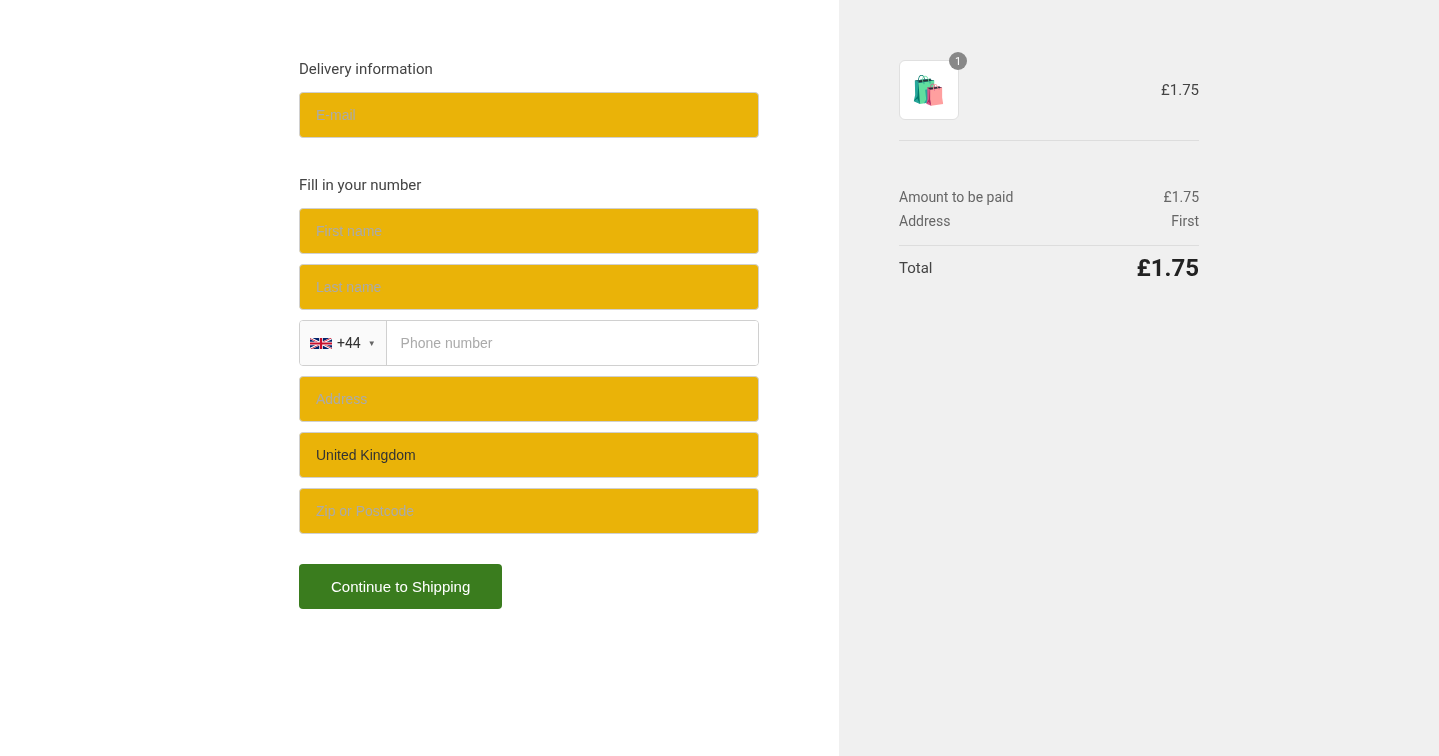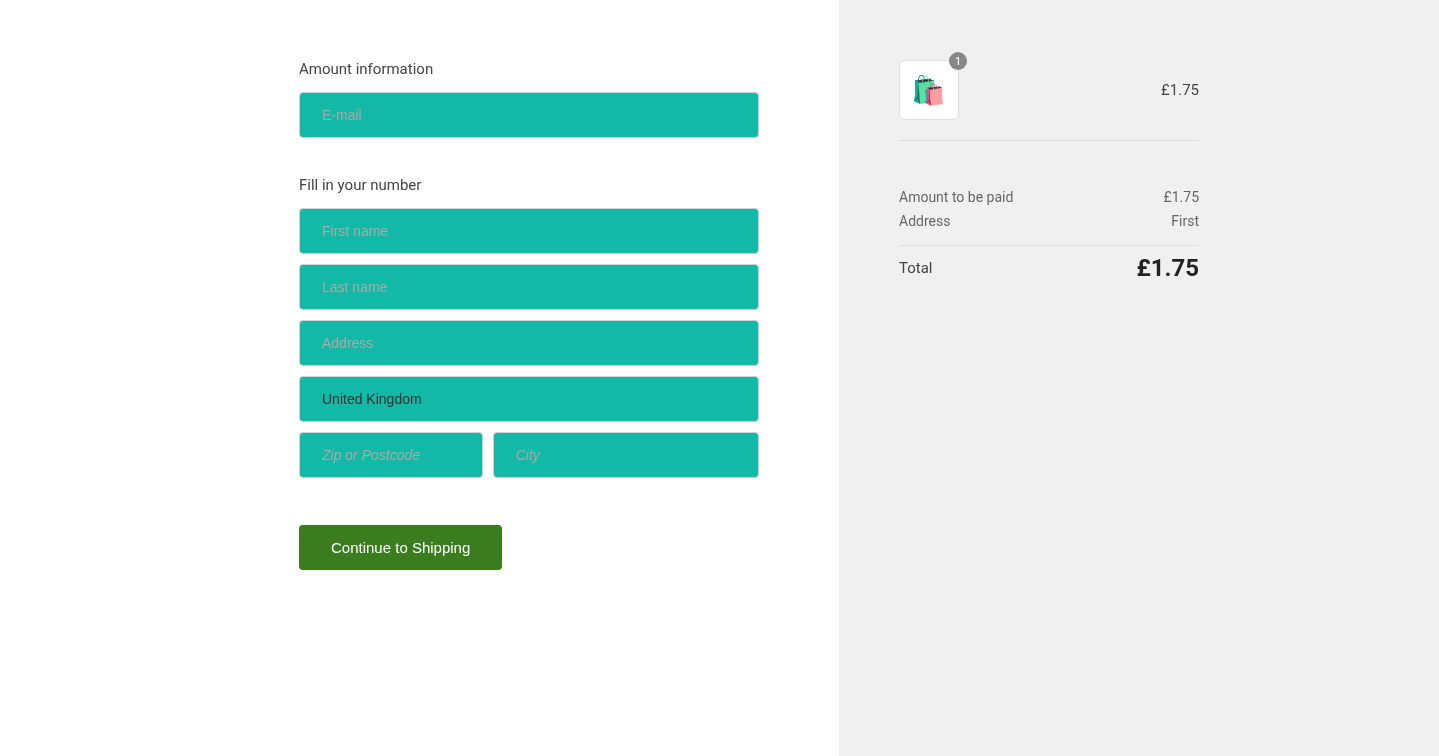--- a/index.html
+++ b/index.html
@@ -42,24 +42,24 @@
     }
 
     .details-section {
       margin-bottom: 20px;
     }
 
     .input-field {
       width: 100%;
       border: 1px solid #d0d0d0;
       border-radius: 4px;
-      padding: 14px 22px;
+      padding: 14px 16px;
       font-size: 14px;
       color: #333;
-      background: #14b8a6;
+      background: #eab308;
       outline: none;
       margin-bottom: 10px;
     }
 
     .input-field::placeholder {
       color: #aaa;
     }
 
     .phone-wrapper {
       display: flex;
@@ -106,22 +106,21 @@
       color: #aaa;
     }
 
     .zip-city-row {
       display: flex;
       gap: 10px;
       margin-bottom: 10px;
     }
 
     .zip-city-row .input-field {
-      margin-bottom: 17px;
-      font-style: italic;
+      margin-bottom: 0;
     }
 
     .zip-field {
       flex: 1;
     }
 
     .city-field {
       flex: 1.6;
     }
 
@@ -240,37 +239,59 @@
       height: 15px;
     }
   </style>
 </head>
 <body>
 
 <div class="left-panel">
   <div class="form-container">
     
     <div class="email-section">
-      <div class="section-title">Amount information</div>
+      <div class="section-title">Delivery information</div>
       <input class="input-field" type="email" placeholder="E-mail" style="">
     </div>
 
     <div class="details-section">
       <div class="section-title">Fill in your number</div>
       
       <input class="input-field" type="text" placeholder="First name" style="">
       <input class="input-field" type="text" placeholder="Last name" style="">
 
+      <div class="phone-wrapper">
+        <div class="phone-prefix">
+
+          <svg class="uk-flag" viewBox="0 0 60 30" xmlns="http://www.w3.org/2000/svg">
+            <clipPath id="a">
+                <path d="M0 0v30h60V0z"></path>
+              </clipPath>
+            <clipPath id="b">
+                <path d="M30 15h30v15zv15H0zH0V0zV0h30z"></path>
+              </clipPath>
+            <g clip-path="url(#a)">
+              <path d="M0 0v30h60V0z" fill="#012169"></path>
+              <path d="M0 0l60 30m0-30L0 30" stroke="#fff" stroke-width="6"></path>
+              <path d="M0 0l60 30m0-30L0 30" clip-path="url(#b)" stroke="#C8102E" stroke-width="4"></path>
+              <path d="M30 0v30M0 15h60" stroke="#fff" stroke-width="10"></path>
+              <path d="M30 0v30M0 15h60" stroke="#C8102E" stroke-width="6"></path>
+            </g>
+          </svg>
+          <span class="phone-prefix-text">+44</span>
+          <span class="chevron-down">▼</span>
+        </div>
+        <input class="phone-input" type="tel" placeholder="Phone number" style="">
+      </div>
 
       <input class="input-field" type="text" placeholder="Address" style="">
       <input class="input-field" type="text" value="United Kingdom" style="">
 
       <div class="zip-city-row">
         <input class="input-field zip-field" type="text" placeholder="Zip or Postcode" style="">
-        <input class="input-field city-field" type="text" placeholder="City" style="">
       </div>
     </div>
 
     <button class="continue-button">Continue to Shipping</button>
   </div>
 </div>
 
 <div class="right-panel">
   <div class="order-summary">
 

